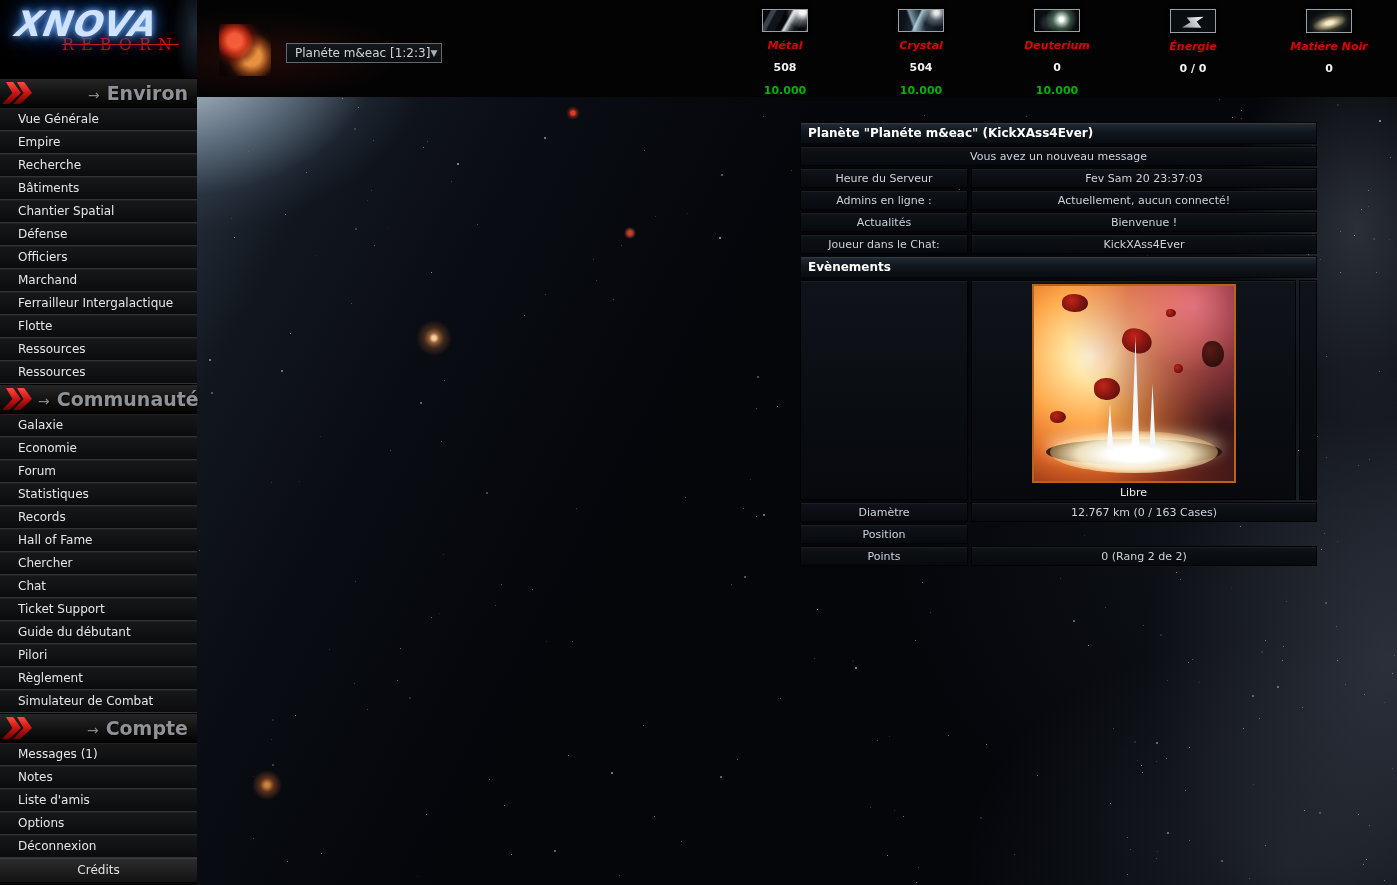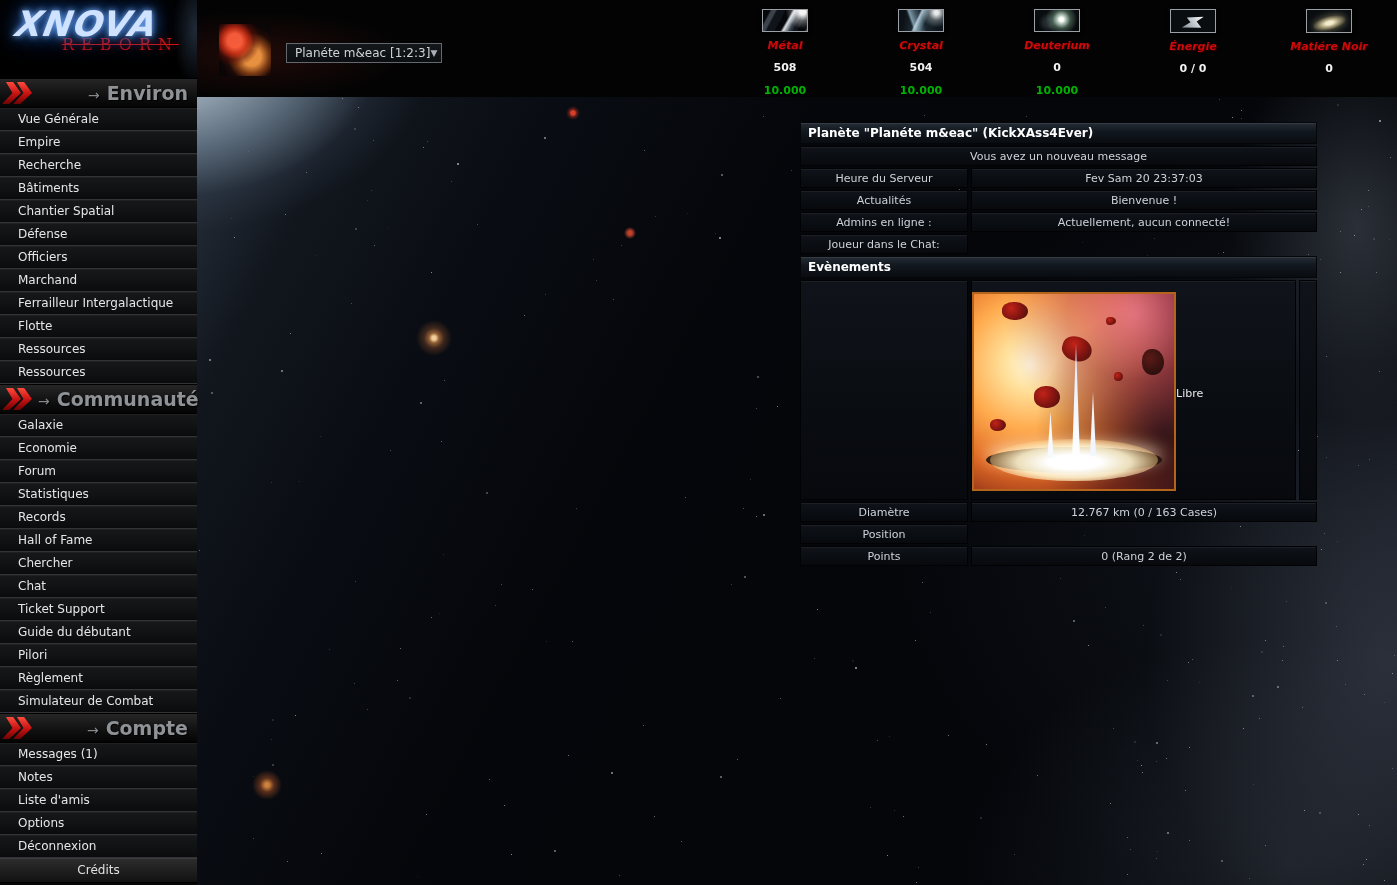--- a/index.html
+++ b/index.html
@@ -100,21 +100,21 @@
     box-shadow:inset 0 1px 0 rgba(255,255,255,.08);}
   .panelbar:first-child{margin-top:0;}
   .prow{display:flex;gap:3px;margin-top:2px;height:20px;}
   .cell{box-sizing:border-box;background:linear-gradient(180deg,#10141a 0%,#0a0d12 55%,#07090d 100%);
     border:1px solid #010203;box-shadow:inset 0 1px 0 rgba(255,255,255,.05);
     color:#ced3d9;font-size:11px;display:flex;align-items:center;justify-content:center;white-space:nowrap;}
   .c-label{flex:0 0 168px;} .c-value{flex:1;} .c-full{flex:1;}
   .c-link{cursor:pointer;}
   #events-body{display:flex;gap:3px;margin-top:2px;height:220px;}
   .evt-left{flex:0 0 168px;} .evt-right{flex:0 0 18px;}
-  .evt-main{flex:1;flex-direction:row;justify-content:flex-start;padding-top:3px;}
+  .evt-main{flex:1;flex-direction:column;justify-content:flex-start;padding-top:3px;}
   #planet-art{width:200px;height:195px;border:2px solid #b5641c;position:relative;overflow:hidden;flex:0 0 auto;
     background-image:
       radial-gradient(circle at 80% 10%, rgba(235,125,165,.7) 0%, rgba(170,65,115,.35) 28%, transparent 55%),
       radial-gradient(circle at 95% 70%, rgba(40,18,22,.9) 0%, rgba(70,30,26,.4) 30%, transparent 55%),
       radial-gradient(circle at 28% 36%, #fff7da 0%, #ffe09a 14%, #ffab4e 34%, #e06a24 56%, #8a2c18 78%, #46141b 100%);}
   .pa-burst{position:absolute;left:8%;bottom:4%;width:84%;height:42px;border-radius:50%;
       background:radial-gradient(ellipse at 50% 55%, #ffffff 0 22%, rgba(255,243,205,.9) 48%, rgba(255,200,120,.4) 72%, transparent 95%);}
   .pa-island{position:absolute;left:6%;bottom:8%;width:88%;height:26px;border-radius:50%;
       background:radial-gradient(ellipse at 45% 70%, rgba(52,34,20,.95) 0 55%, rgba(26,14,10,.95) 85%);
       box-shadow:0 -5px 16px rgba(255,240,210,.75);}
@@ -553,29 +553,30 @@
     </div>
 
   <div class="prow">
     <div class="cell c-full c-link">Vous avez un nouveau message</div>
   </div>
   <div class="prow">
     <div class="cell c-label">Heure du Serveur</div>
     <div class="cell c-value">Fev Sam 20 23:37:03</div>
   </div>
   <div class="prow">
+    <div class="cell c-label">Admins en ligne :</div>
+    <div class="cell c-value">Actuellement, aucun connecté!</div>
+  </div>
+  <div class="prow">
     <div class="cell c-label">Actualités</div>
     <div class="cell c-value">Bienvenue !</div>
   </div>
   <div class="prow">
-    <div class="cell c-label">Admins en ligne :</div>
-    <div class="cell c-value">Actuellement, aucun connecté!</div>
-  </div>
-  <div class="prow">
     <div class="cell c-label">Joueur dans le Chat:</div>
+    <div class="cell c-value">KickXAss4Ever</div>
   </div>
 
   <div class="panelbar">
       <span>Evènements</span>
     </div>
   <div id="events-body">
     <div class="cell evt-left"></div>
     <div class="cell evt-main">
       <div id="planet-art">
         <span class="rock rk1"></span>

